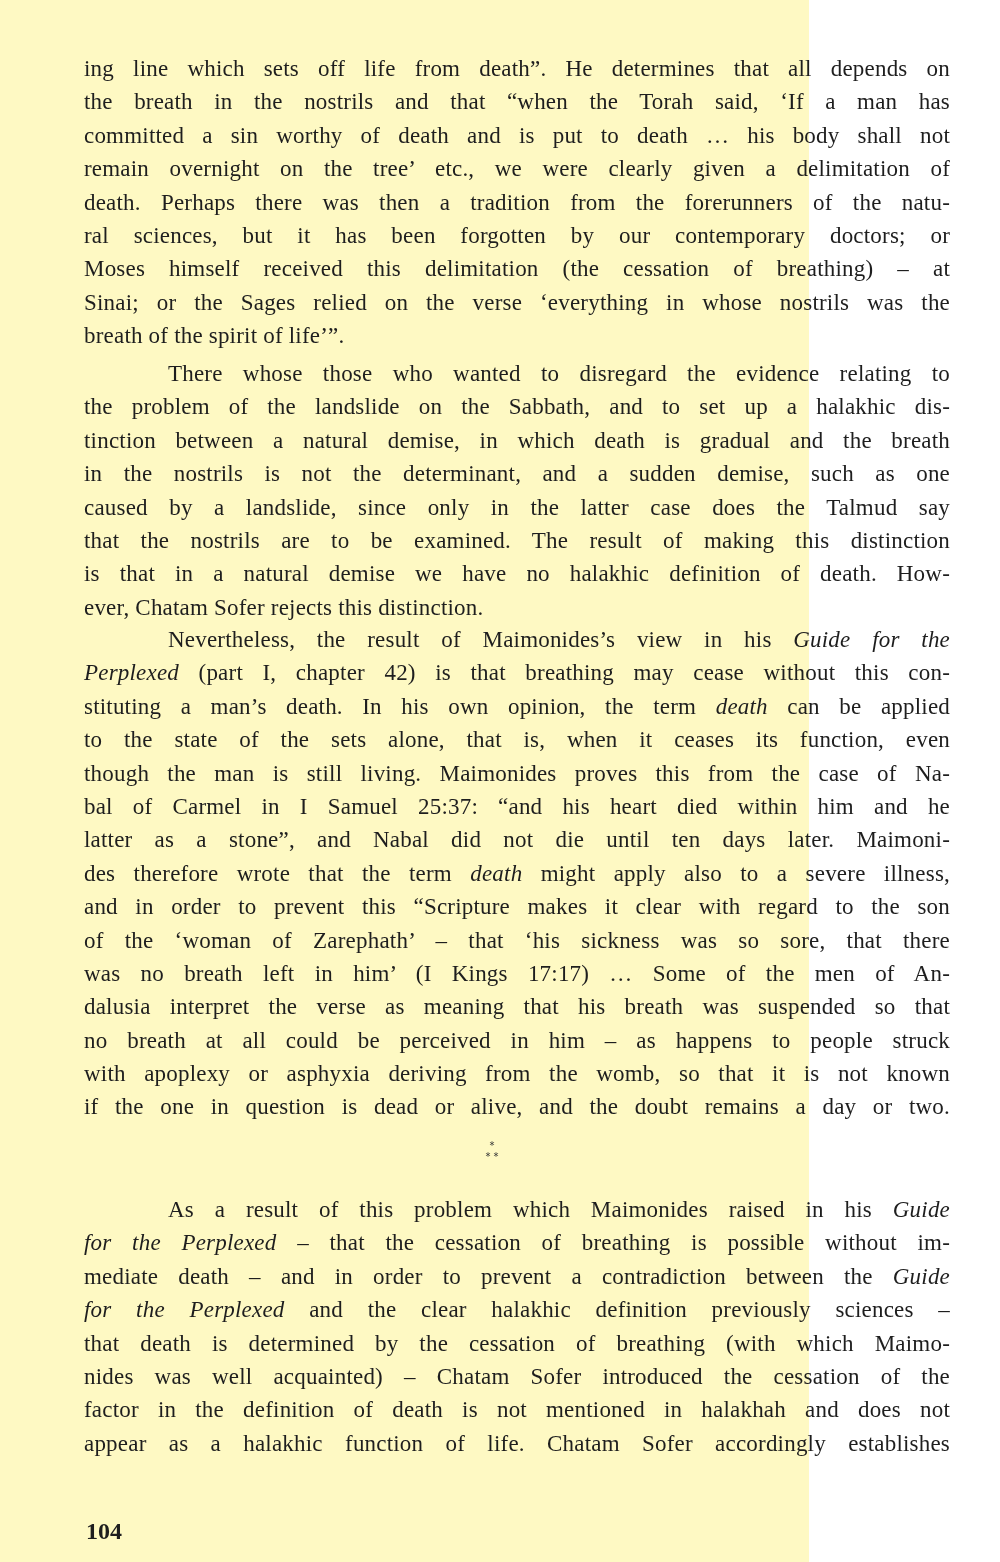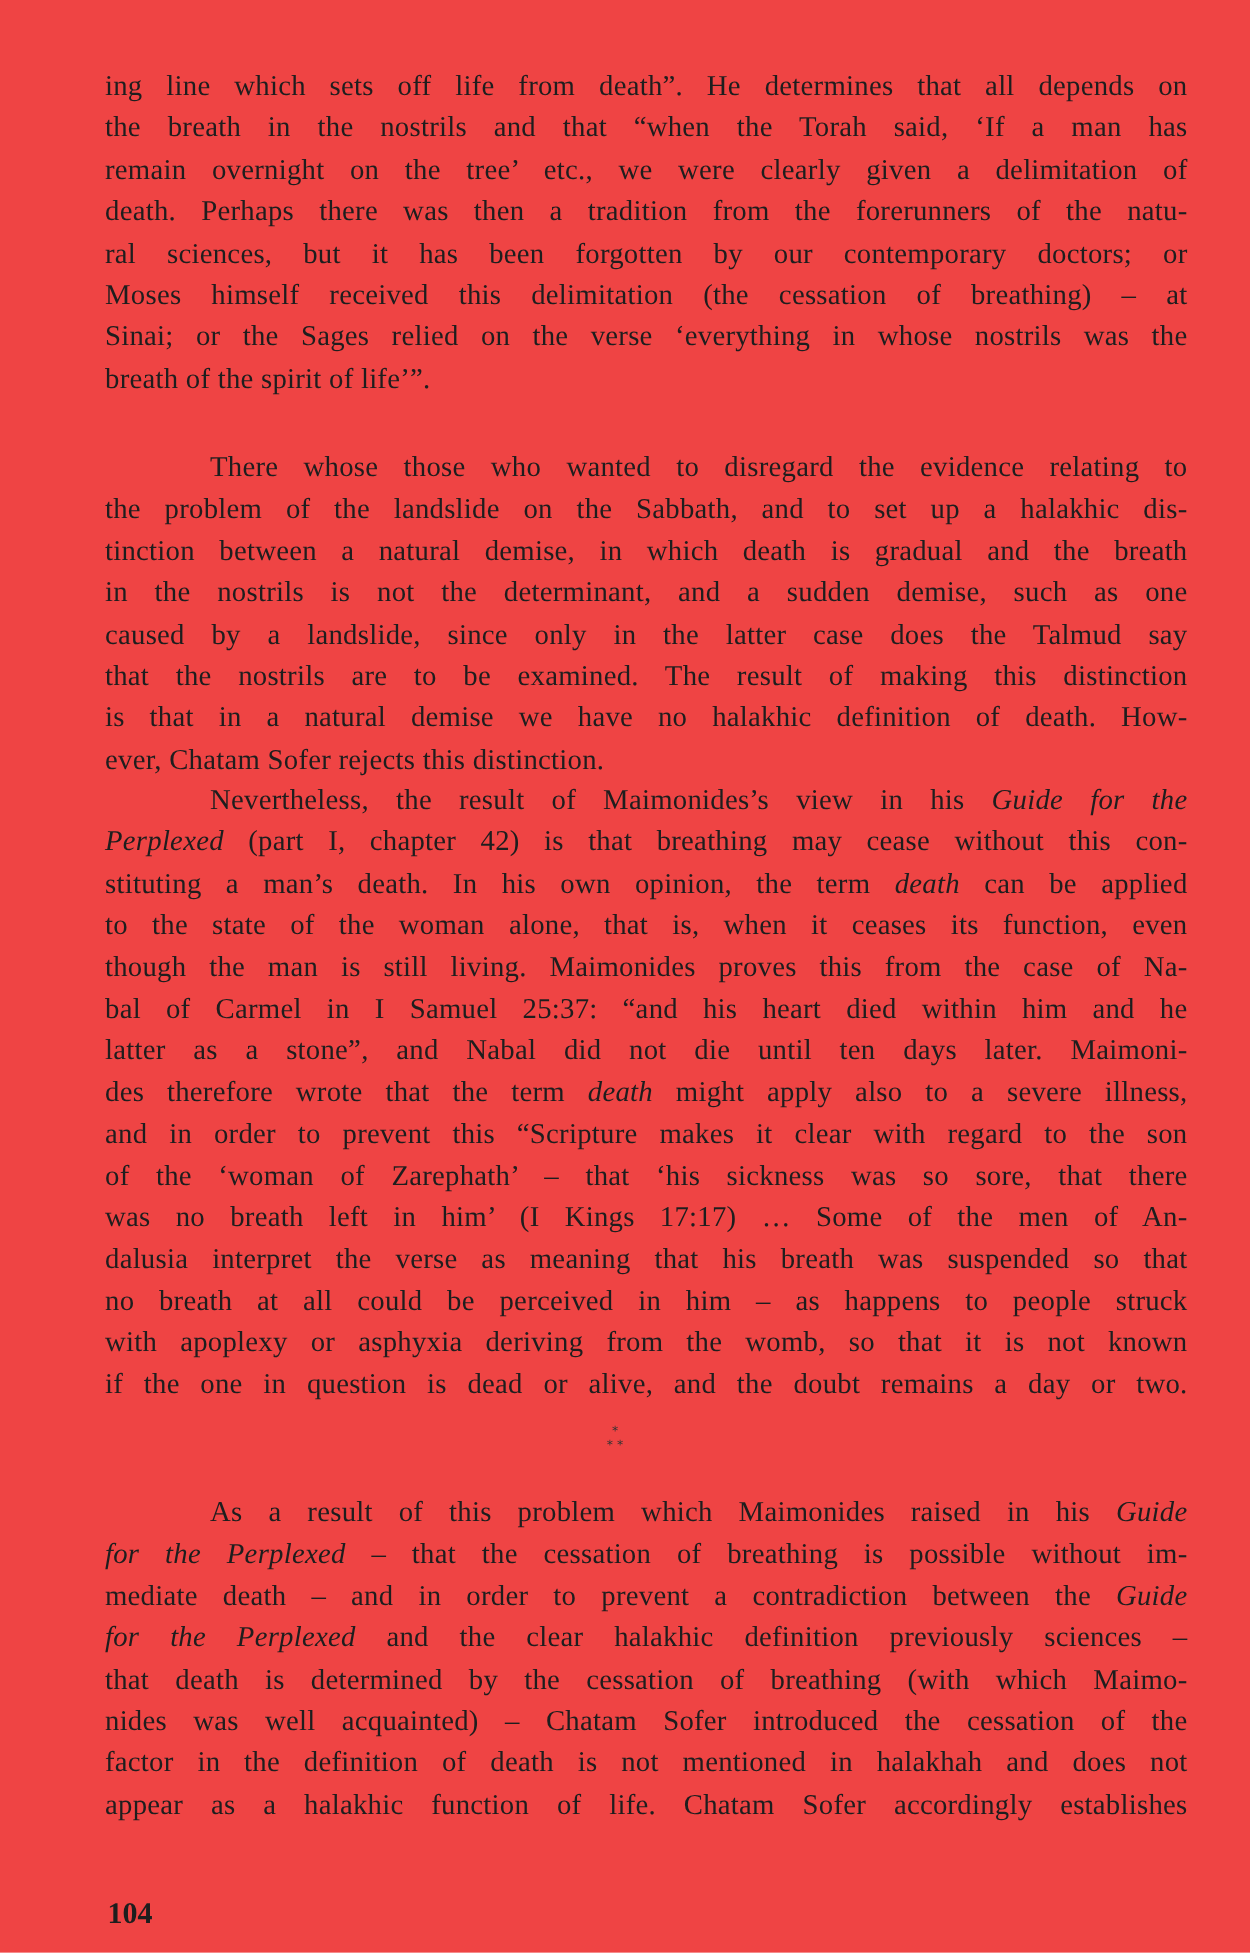--- a/index.html
+++ b/index.html
@@ -1,17 +1,17 @@
 <!DOCTYPE html>
 <html><head>
 <meta charset="utf-8">
 <style>
   html, body { margin: 0; padding: 0; background: #ffffff; }
   body { width: 1000px; height: 1562px; position: relative; overflow: hidden; }
-  .page { position: absolute; left: 0; top: 0; width: 1000px; height: 1562px; background: #ef4444; }
+  .page { position: absolute; left: 0; top: 0; width: 809px; height: 1562px; background: #fef9c3; }
   .text-block {
     position: absolute; left: 84px; width: 866px;
     font-family: "Liberation Serif", "DejaVu Serif", serif;
     font-size: 23px; color: #1e1e1e; letter-spacing: 0.2px;
   }
   .line {
     display: block; height: 33.4px; line-height: 33.4px;
     text-align: justify; text-align-last: justify; white-space: nowrap;
     overflow: visible;
   }
@@ -30,20 +30,21 @@
   }
 </style>
 </head>
 <body>
 
 <div class="page">
 
   <div class="text-block" style="top:52px;">
     <span class="line">ing line which sets off life from death”. He determines that all depends on</span>
     <span class="line">the breath in the nostrils and that “when the Torah said, ‘If a man has</span>
+    <span class="line">committed a sin worthy of death and is put to death … his body shall not</span>
     <span class="line">remain overnight on the tree’ etc., we were clearly given a delimitation of</span>
     <span class="line">death. Perhaps there was then a tradition from the forerunners of the natu-</span>
     <span class="line">ral sciences, but it has been forgotten by our contemporary doctors; or</span>
     <span class="line">Moses himself received this delimitation (the cessation of breathing) – at</span>
     <span class="line">Sinai; or the Sages relied on the verse ‘everything in whose nostrils was the</span>
     <span class="line last">breath of the spirit of life’”.</span>
   </div>
 
   <div class="text-block" style="top:357px;">
     <span class="line indent">There whose those who wanted to disregard the evidence relating to</span>
@@ -53,21 +54,21 @@
     <span class="line">caused by a landslide, since only in the latter case does the Talmud say</span>
     <span class="line">that the nostrils are to be examined. The result of making this distinction</span>
     <span class="line">is that in a natural demise we have no halakhic definition of death. How-</span>
     <span class="line last">ever, Chatam Sofer rejects this distinction.</span>
   </div>
 
   <div class="text-block" style="top:623px;">
     <span class="line indent"><span>Nevertheless, the result of Maimonides’s view in his </span><span class="it">Guide for the</span></span>
     <span class="line"><span class="it">Perplexed</span><span> (part I, chapter 42) is that breathing may cease without this con-</span></span>
     <span class="line"><span>stituting a man’s death. In his own opinion, the term </span><span class="it">death</span><span> can be applied</span></span>
-    <span class="line">to the state of the woman alone, that is, when it ceases its function, even</span>
+    <span class="line">to the state of the sets alone, that is, when it ceases its function, even</span>
     <span class="line">though the man is still living. Maimonides proves this from the case of Na-</span>
     <span class="line">bal of Carmel in I Samuel 25:37: “and his heart died within him and he</span>
     <span class="line">latter as a stone”, and Nabal did not die until ten days later. Maimoni-</span>
     <span class="line"><span>des therefore wrote that the term </span><span class="it">death</span><span> might apply also to a severe illness,</span></span>
     <span class="line">and in order to prevent this “Scripture makes it clear with regard to the son</span>
     <span class="line">of the ‘woman of Zarephath’ – that ‘his sickness was so sore, that there</span>
     <span class="line">was no breath left in him’ (I Kings 17:17) … Some of the men of An-</span>
     <span class="line">dalusia interpret the verse as meaning that his breath was suspended so that</span>
     <span class="line">no breath at all could be perceived in him – as happens to people struck</span>
     <span class="line">with apoplexy or asphyxia deriving from the womb, so that it is not known</span>

